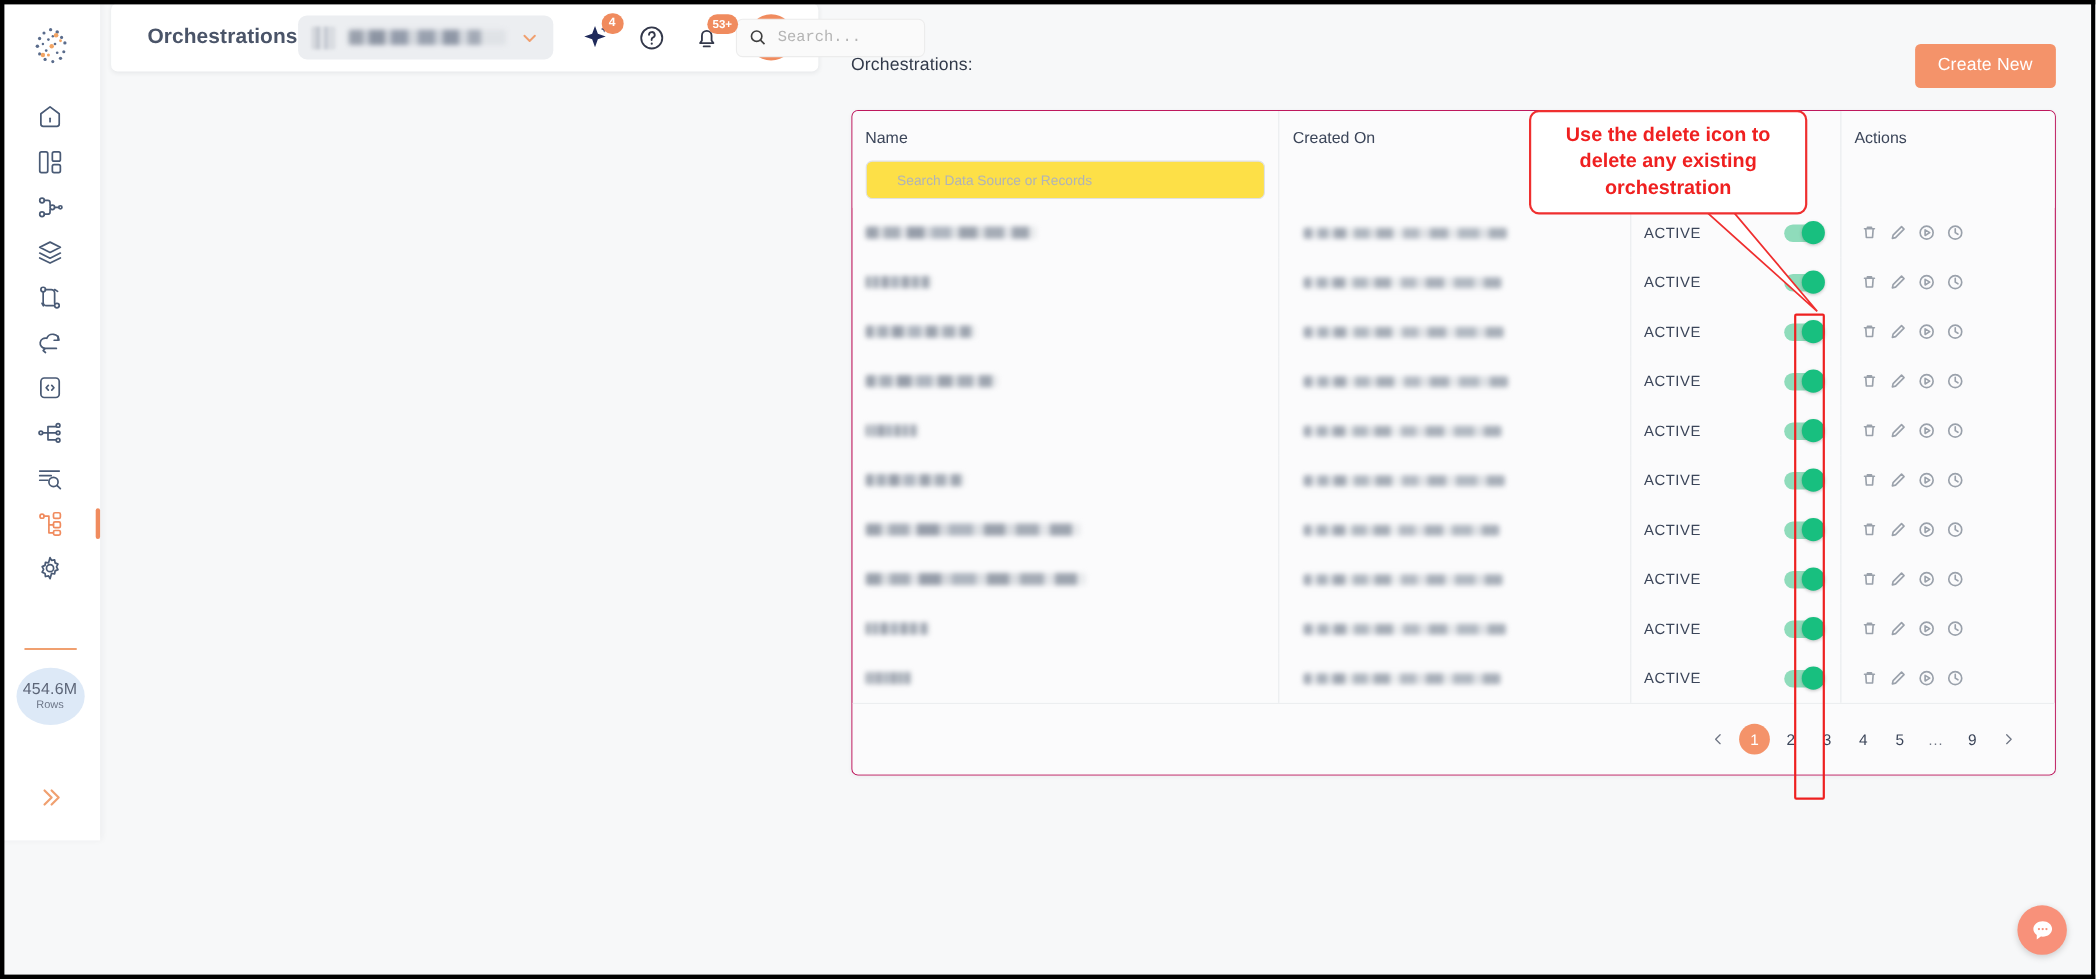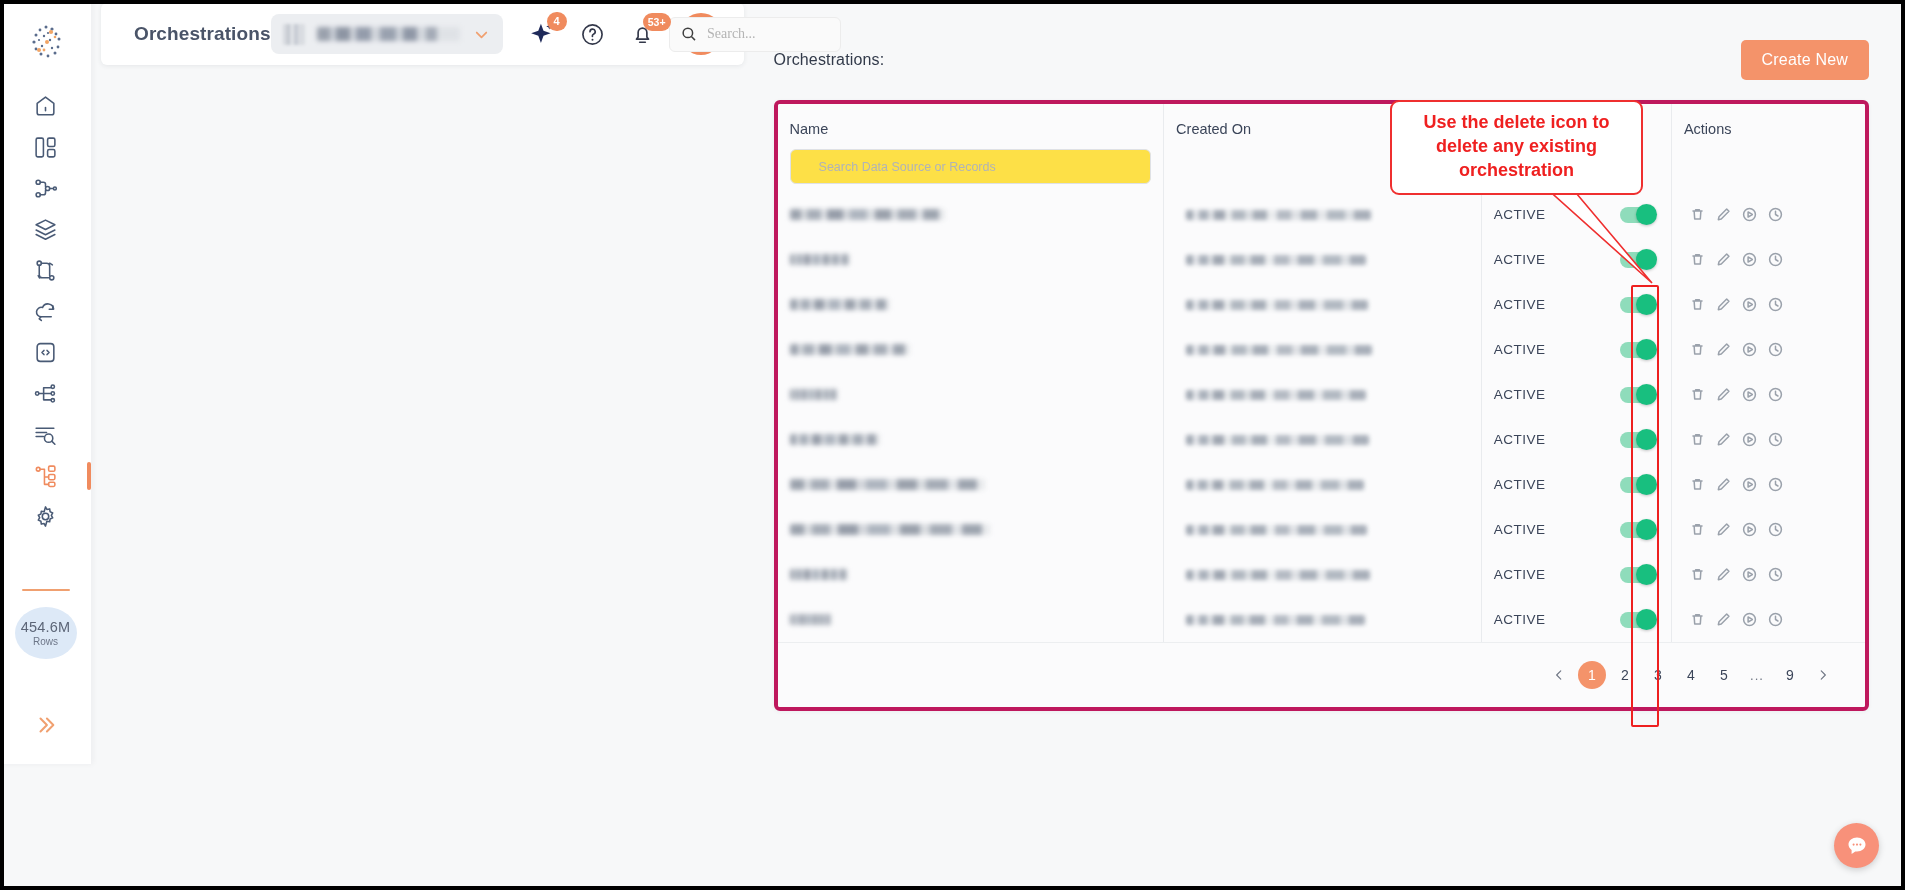--- a/index.html
+++ b/index.html
@@ -64,21 +64,21 @@
   }
   .page-title { font-size:19px; font-weight:bold; color:#4a5468; margin-left:33px; letter-spacing:.1px; }
   .topsearch {
     position:absolute; left:568px; width:172px; height:35px;
     background:#fafafa; border:1px solid #ececec; border-radius:6px;
     display:flex; align-items:center; padding:0 10px; gap:9px; cursor:text;
   }
   .topsearch svg { width:18px; height:18px; stroke:#3f3f3f; fill:none; stroke-width:2; }
   .topsearch input {
     border:0; outline:0; background:transparent; font-size:14px;
-    font-family:Liberation Serif, serif; color:#4d7c0f; width:110px;
+    font-family:Liberation Mono, monospace; color:#4d7c0f; width:110px;
   }
   .topsearch input::placeholder { color:#b4b4b4; }
   .topright { margin-left:auto; display:flex; align-items:center; gap:0; padding-right:22px; }
   .ws-select {
     width:232px; height:40px; background:#eceef1; border-radius:8px;
     display:flex; align-items:center; padding:0 12px; gap:12px; cursor:pointer;
     margin-right:26px;
   }
   .ws-icon { width:22px; height:21px; border-radius:2px; position:relative;
              background:linear-gradient(90deg,#d6d9de 0 18%,#c3c7cf 18% 34%,#dfe2e6 34% 52%,#c8ccd4 52% 70%,#d9dce1 70% 100%);
@@ -111,21 +111,21 @@
   }
   .section-label { font-size:16px; color:#323a4a; letter-spacing:.15px; }
   .create-btn {
     margin-left:auto; background:#f4936a; color:#fff; border:0; border-radius:5px;
     font-size:16px; font-family:"Liberation Sans", sans-serif;
     padding:11px 21px; cursor:pointer; letter-spacing:.2px;
   }
   
   .card {
     margin:20px 26px 0 10px; background:#fbfbfc;
-    border:4px solid #be185d; border-radius:6px;
+    border:1px solid #be185d; border-radius:6px;
     box-shadow:0 1px 4px rgba(40,50,70,.05);
     overflow:hidden;
   }
   table { width:100%; border-collapse:collapse; table-layout:fixed; }
   col.c-name   { width:35.5%; }
   col.c-date   { width:29.2%; }
   col.c-status { width:17.5%; }
   col.c-act    { width:17.8%; }
   thead th {
     text-align:left; font-weight:normal; font-size:14.5px; color:#3b4559;

